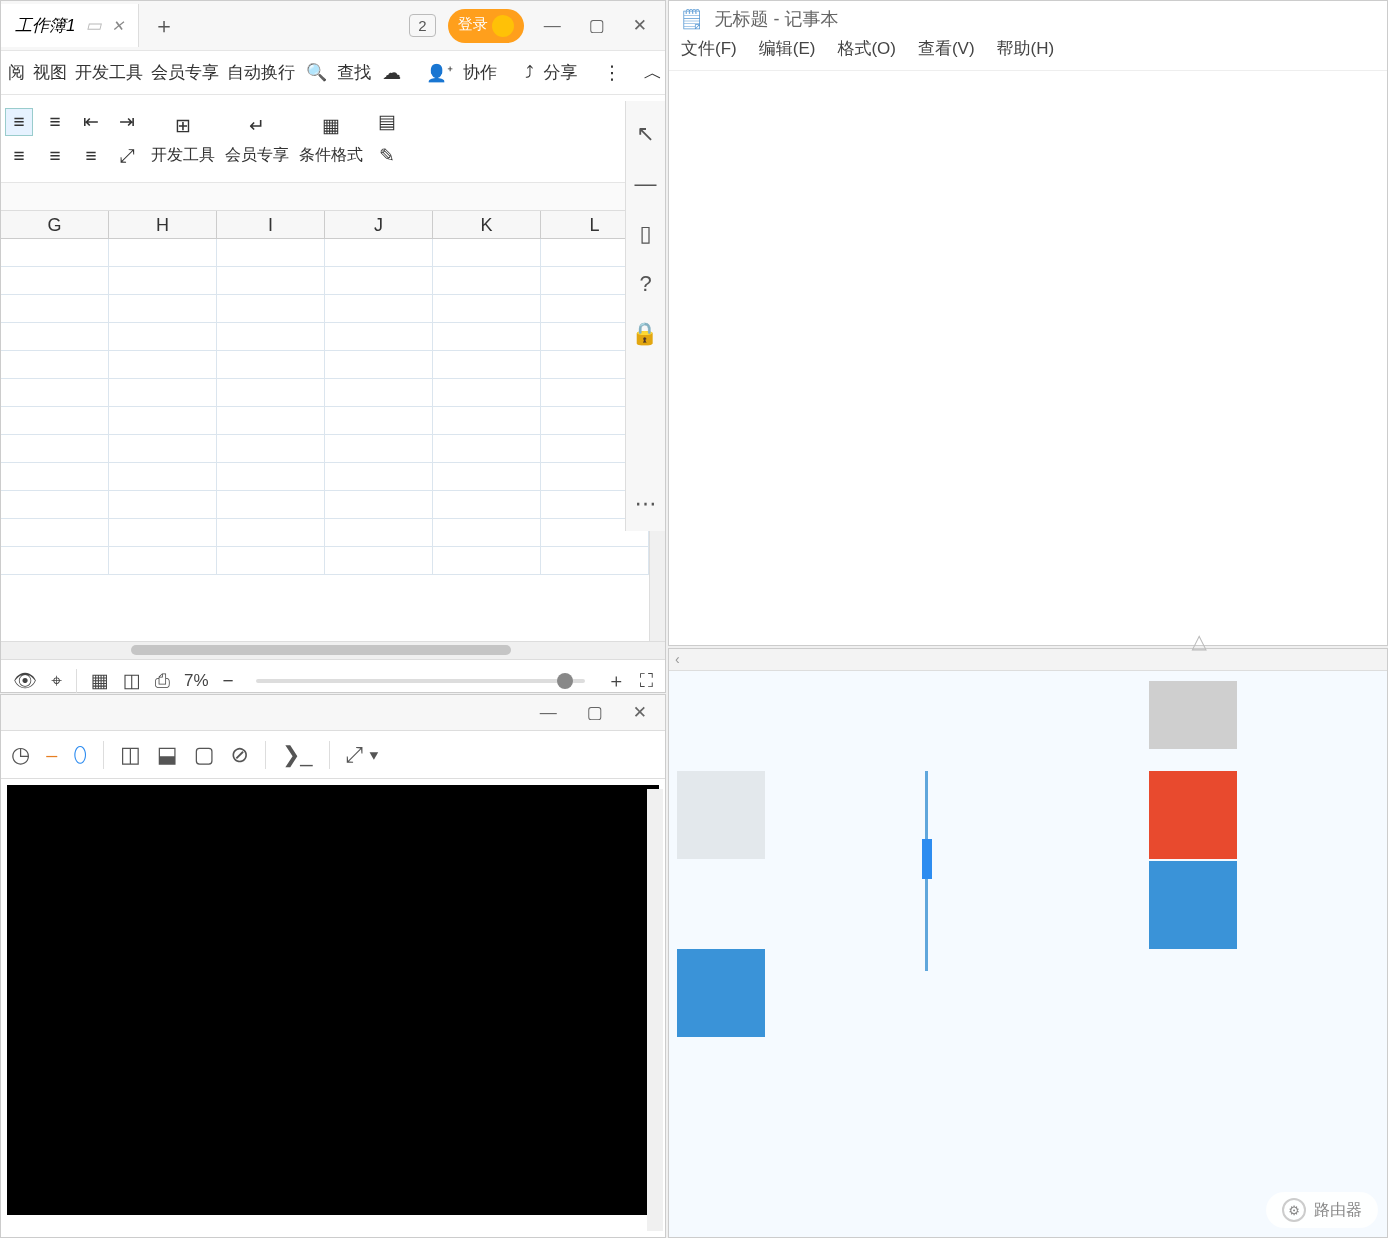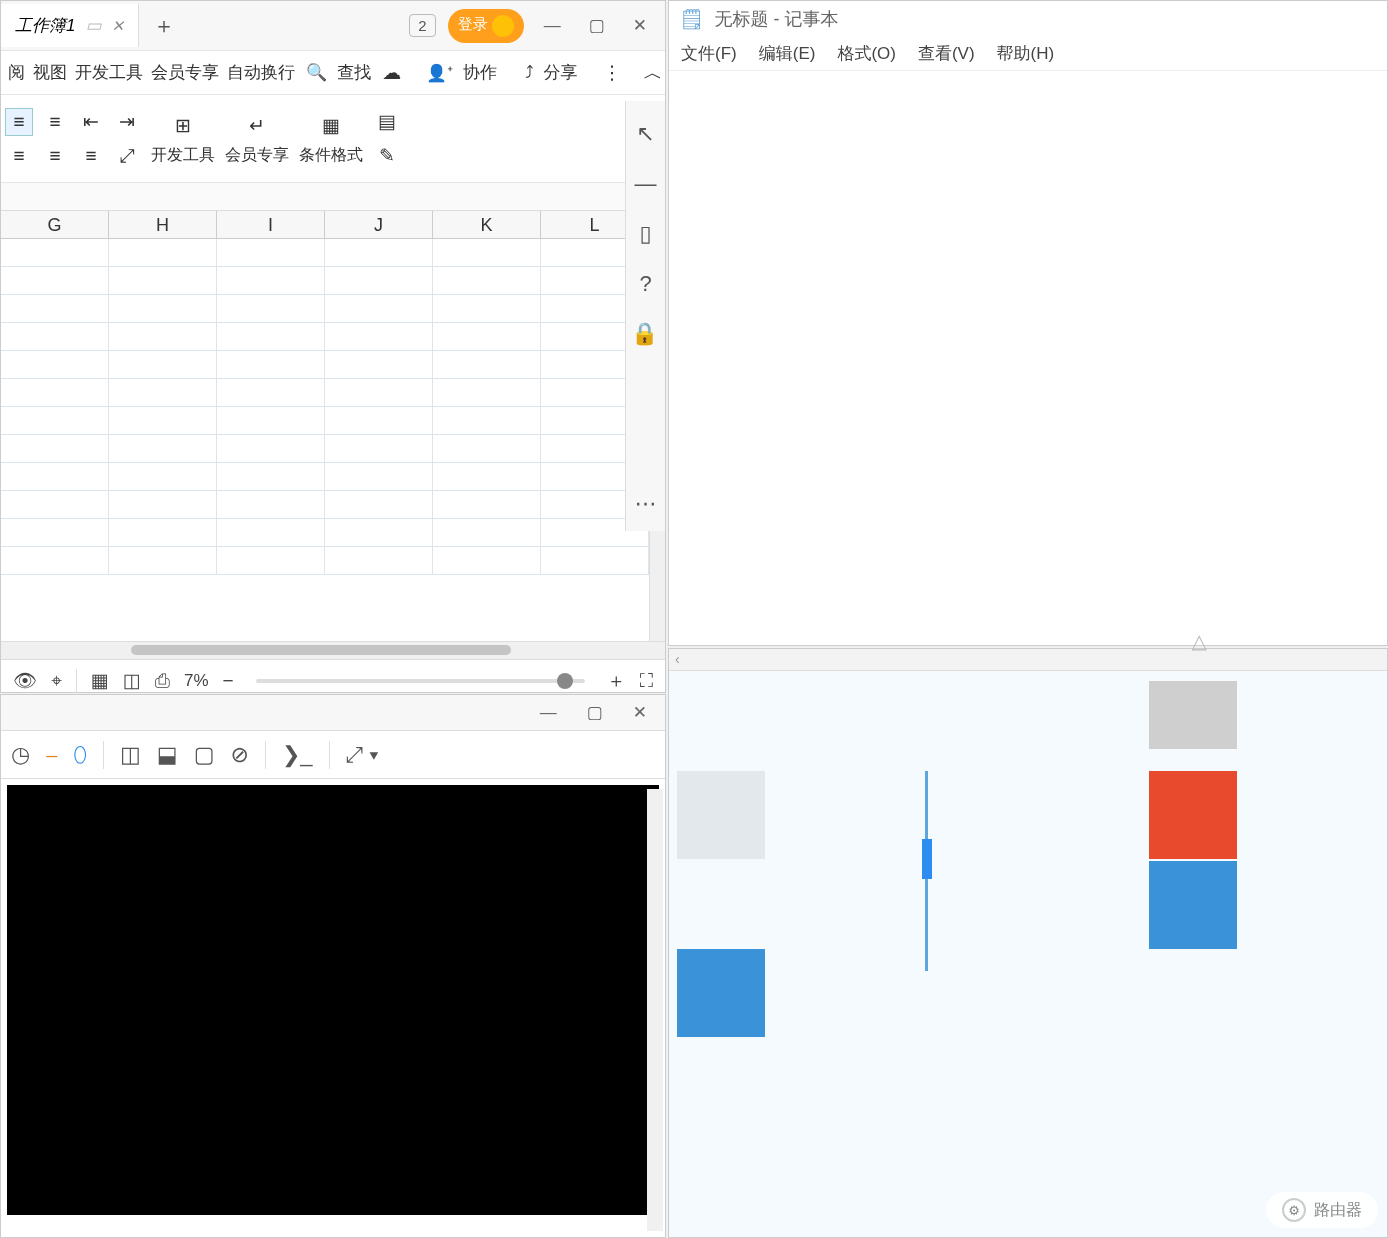--- a/index.html
+++ b/index.html
@@ -66,21 +66,21 @@
 .bl-toolbar { height: 48px; display: flex; align-items: center; gap: 16px; padding: 0 10px; border-bottom: 1px solid #ddd; }
 .bl-ico { font-size: 22px; color: #555; cursor: pointer; }
 .bl-ico.blue { color: #2d8cf0; }
 .bl-sep { width: 1px; height: 28px; background: #ddd; }
 .bl-console { flex: 1; background: #000; margin: 6px; height: 430px; }
 .bl-vsb { position: absolute; right: 2px; top: 94px; width: 16px; bottom: 6px; background: #f0f0f0; }
 
 
 .tr-title { height: 36px; display: flex; align-items: center; gap: 10px; padding: 0 10px; font-size: 18px; color: #666; }
 .tr-title .doc-ico { color: #5b9bd5; font-size: 20px; }
-.tr-menu { height: 34px; display: flex; align-items: center; gap: 22px; padding: 0 12px; font-size: 17px; color: #444; border-bottom: 1px solid #eee; }
+.tr-menu { height: 34px; display: flex; gap: 22px; padding: 0 12px; font-size: 17px; color: #444; border-bottom: 1px solid #eee; }
 .tr-menu span { cursor: pointer; }
 .tr-body { flex: 1; background: #fff; }
 
 
 .br-wrap { position: relative; width: 100%; height: 100%; }
 .tile { position: absolute; }
 .tile.grey1 { left: 8px; top: 100px; width: 88px; height: 88px; background: #e3e8ec; }
 .tile.blue1 { left: 8px; top: 278px; width: 88px; height: 88px; background: #3a93d8; }
 .barline { position: absolute; left: 256px; top: 100px; width: 3px; height: 200px; background: #5fa6dc; }
 .barthumb { position: absolute; left: 253px; top: 168px; width: 10px; height: 40px; background: #2d8cf0; }

